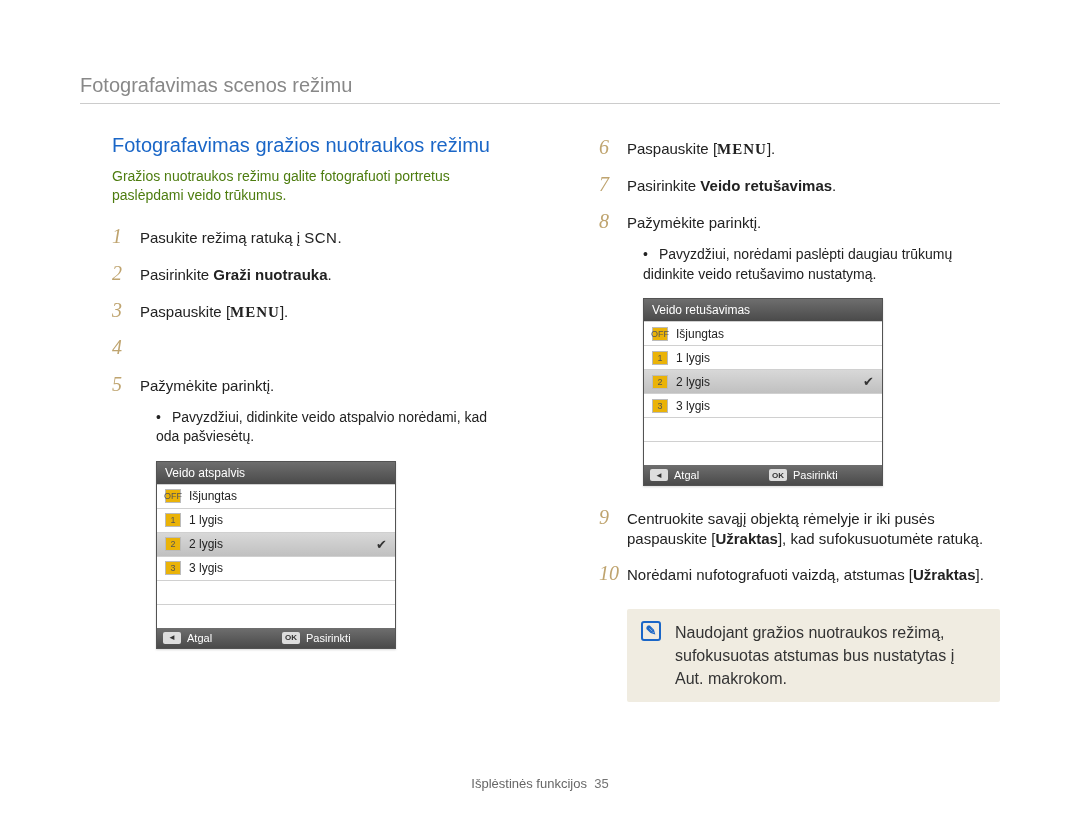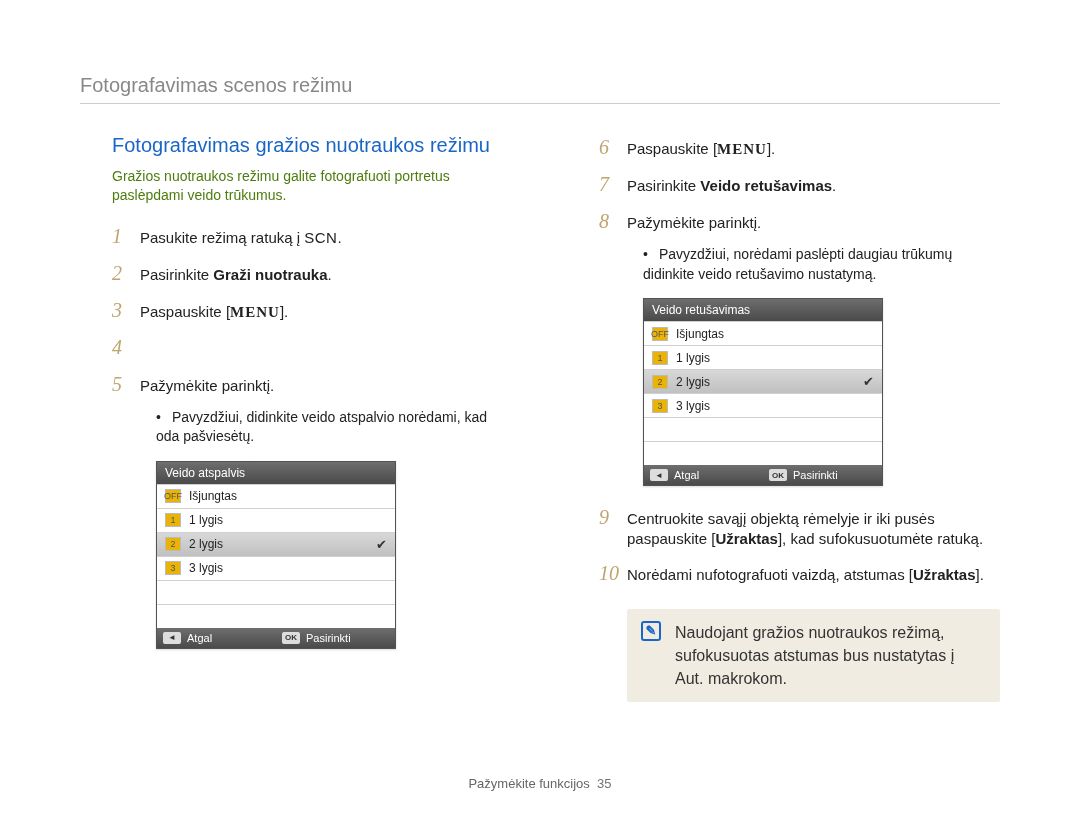--- a/index.html
+++ b/index.html
@@ -308,14 +308,14 @@
 
     <div class="note">
       <div class="note-icon">✎</div>
       <div class="note-text">Naudojant gražios nuotraukos režimą, sufokusuotas atstumas bus nustatytas į Aut. makrokom.</div>
     </div>
 
   </div>
 </div>
 
 <div class="page-footer">
-  <span>Pažymėkite funkcijos</span>&nbsp;&nbsp;<span class="pnum">35</span>
+  <span>Išplėstinės funkcijos</span>&nbsp;&nbsp;<span class="pnum">35</span>
 </div>
 
 </body></html>

